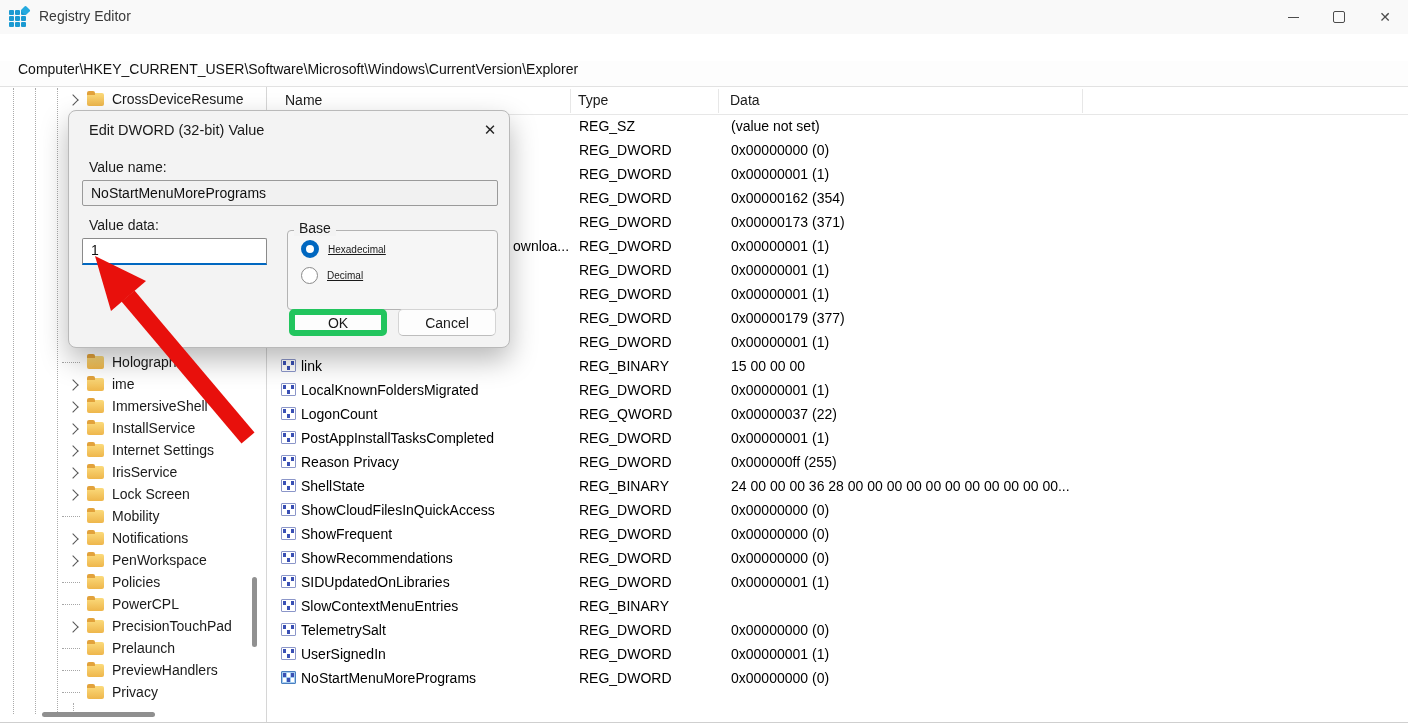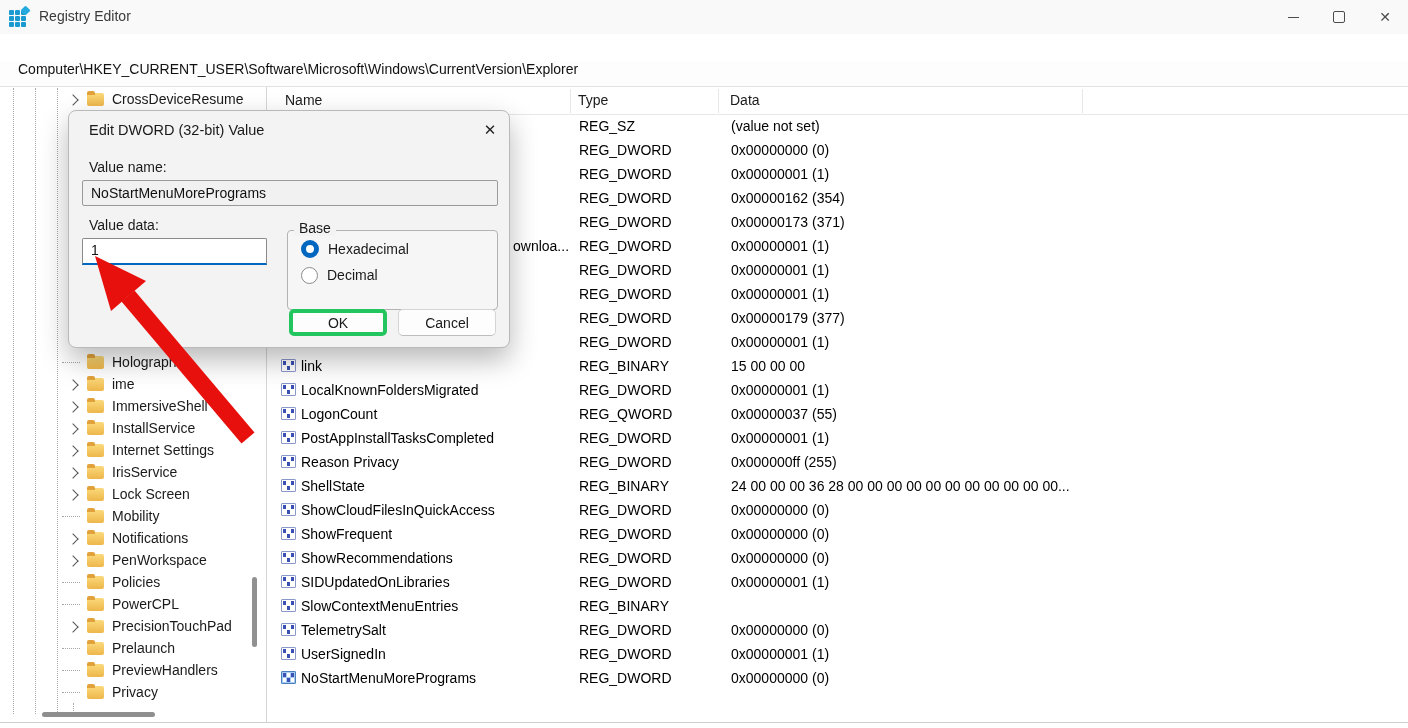--- a/index.html
+++ b/index.html
@@ -85,24 +85,24 @@
       border:1px solid #8a8a8a;border-bottom:2px solid #0067c0;border-radius:2px 2px 0 0;
       box-sizing:border-box;font-size:14px;line-height:23px;padding-left:8px;color:#111;}
   .groupbox{position:absolute;left:218px;top:119px;width:211px;height:80px;
       border:1px solid #b3b3b3;border-radius:4px;background:#f6f6f6;box-sizing:border-box;}
   .gb-label{position:absolute;left:6px;top:-11px;background:#f3f3f3;padding:0 5px;font-size:14px;}
   .radio-row{position:absolute;left:232px;display:flex;align-items:center;gap:9px;height:20px;}
   .rr1{top:128px;}.rr2{top:154px;}
   .radio{box-sizing:border-box;border-radius:50%;background:#fff;}
   .radio.on{width:18px;height:18px;border:5px solid #0067c0;}
   .radio.off{width:17px;height:17px;border:1px solid #8a8a8a;}
-  .radio-label{font-size:14px;}
+  .radio-label{font-size:10px;text-decoration:underline;}
   .btn{position:absolute;top:198px;width:98px;height:27px;border-radius:5px;background:#fdfdfd;
       display:flex;align-items:center;justify-content:center;font-size:14px;box-sizing:border-box;}
-  .btn-ok{left:220px;border:4px solid #22c55e;}
+  .btn-ok{left:220px;border:6px solid #22c55e;}
   .btn-cancel{left:329px;border:1px solid #d4d4d4;border-bottom-color:#bdbdbd;}
   
   .arrow-layer{position:absolute;left:0;top:0;width:1408px;height:728px;pointer-events:none;z-index:100;}
 </style>
 </head>
 <body>
 
 <div class="window">
 
   <div class="titlebar">
@@ -319,21 +319,21 @@
             <span class="reg-icon">
               <i class="b"></i>
               <i></i>
               <i class="b"></i>
               <i></i>
               <i class="b"></i>
               <i></i>
             </span>
             <span class="nm">LogonCount</span>
             <span class="ty">REG_QWORD</span>
-            <span class="dt">0x00000037 (55)</span>
+            <span class="dt">0x00000037 (22)</span>
           </div>
           <div class="lrow" style="top: 312px;">
             <span class="reg-icon">
               <i class="b"></i>
               <i></i>
               <i class="b"></i>
               <i></i>
               <i class="b"></i>
               <i></i>
             </span>

